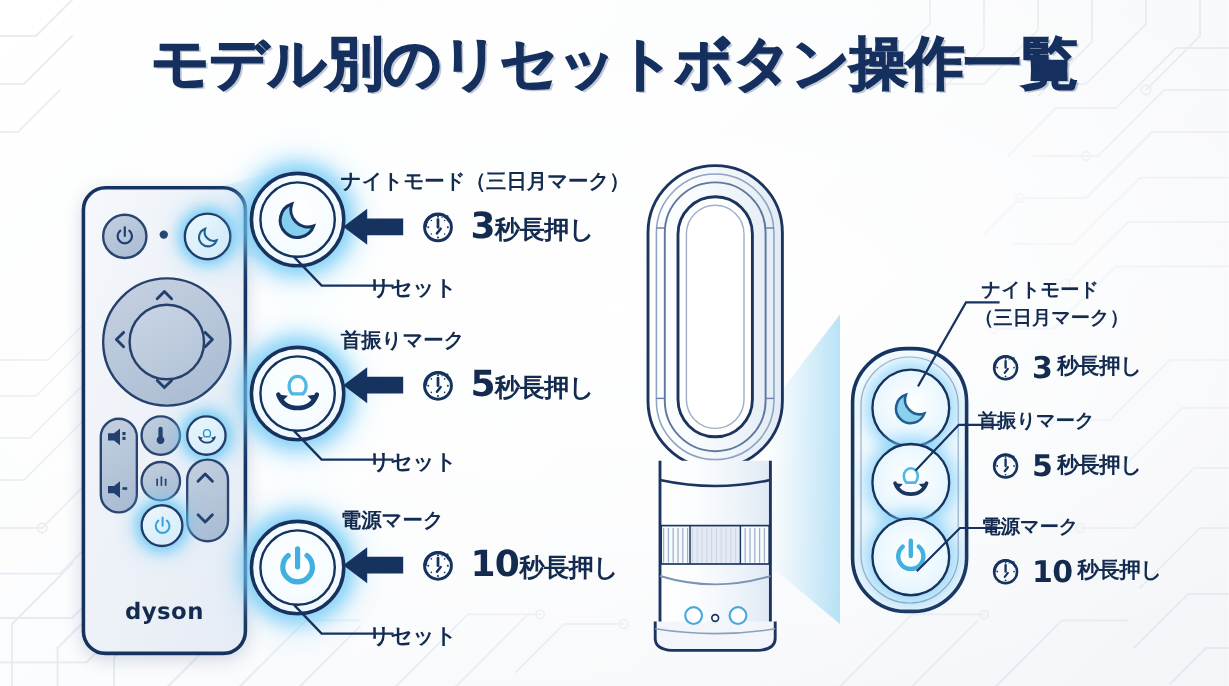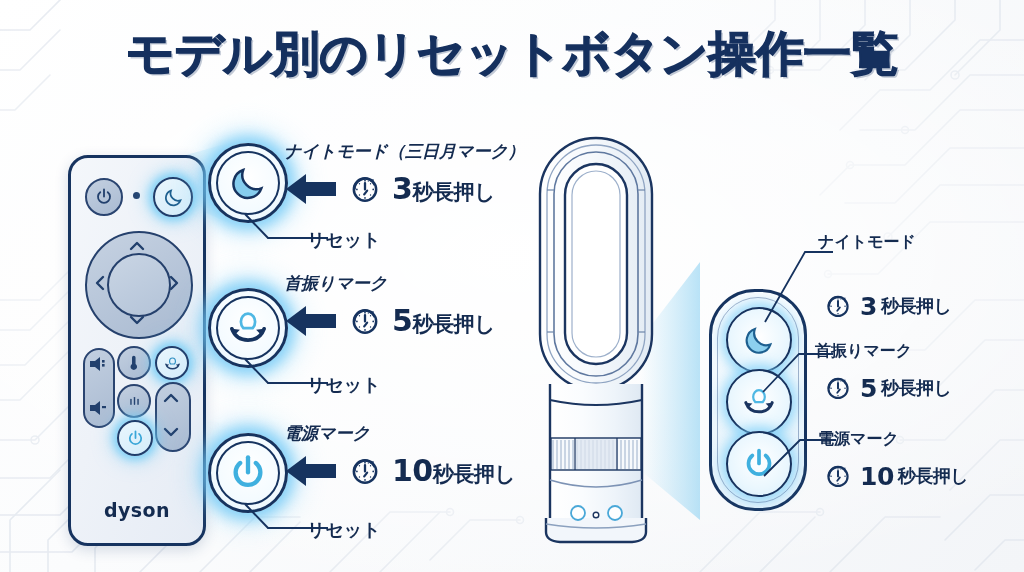--- a/index.html
+++ b/index.html
@@ -111,21 +111,21 @@
   .callout::after{
     content:"";position:absolute;inset:5px;border-radius:50%;
     border:2px solid #16335f;
   }
   .callout svg{position:relative;z-index:2;}
 
   .beam{position:absolute;pointer-events:none;}
 
   
   .ann-head{
-    position:absolute;color:#142b50;font-weight:700;white-space:nowrap;font-style:italic;
+    position:absolute;color:#142b50;font-weight:700;white-space:nowrap;
   }
   .ann-row{position:absolute;display:flex;align-items:center;gap:6px;}
   .ann-dur{
     color:#142b50;font-weight:700;white-space:nowrap;display:flex;align-items:baseline;
   }
   .ann-dur .num{font-size:30px;line-height:1;letter-spacing:-.5px;}
   .ann-dur .unit{font-size:21px;line-height:1;letter-spacing:-.5px;}
   .reset-lbl{
     position:absolute;color:#142b50;font-weight:700;font-size:18px;white-space:nowrap;
   }
@@ -543,20 +543,21 @@
     <path d="M20 92 L60 22 L88 22" fill="none" stroke="#16335f" stroke-width="1.8"></path>
   </svg>
   <svg class="leader" style="left:755px;top:340px;" width="80" height="60" viewBox="0 0 80 60">
     <path d="M8 52 L44 14 L78 14" fill="none" stroke="#16335f" stroke-width="1.8"></path>
   </svg>
   <svg class="leader" style="left:758px;top:428px;" width="80" height="56" viewBox="0 0 80 56">
     <path d="M6 48 L42 12 L78 12" fill="none" stroke="#16335f" stroke-width="1.8"></path>
   </svg>
 
   <div class="r-head" style="left:818px;top:232px;">ナイトモード</div>
+  <div class="r-head" style="left:812px;top:255px;">（三日月マーク）</div>
   <div class="r-dur" style="left:820px;top:288px;">
     <svg width="36" height="36" viewBox="0 0 44 44">
       <g fill="#16335f">
         <path d="M22 9.5a13 13 0 1 0 13 13 13 13 0 0 0-13-13Zm0 23.4A10.4 10.4 0 1 1 32.4 22.5 10.4 10.4 0 0 1 22 32.9Z"></path>
         <rect x="20.8" y="14.6" width="2.4" height="9" rx="1.1"></rect>
         <rect x="21.6" y="22" width="2.2" height="7.4" rx="1.1" transform="rotate(38 22.7 25.7)"></rect>
         <path d="M9.4 22.5a12.6 12.6 0 0 1 18-11.4l-1.6 3.2-1.3-.5 6.4 -2.2 .6 7.3 -1.3-1.9 -1.2-1.8A9.9 9.9 0 0 0 12.3 22.5Z"></path>
         <circle cx="22" cy="13.3" r="0.9"></circle>
           <circle cx="30.6" cy="22.4" r="0.9"></circle>
         <circle cx="22" cy="31.4" r="0.9"></circle>

